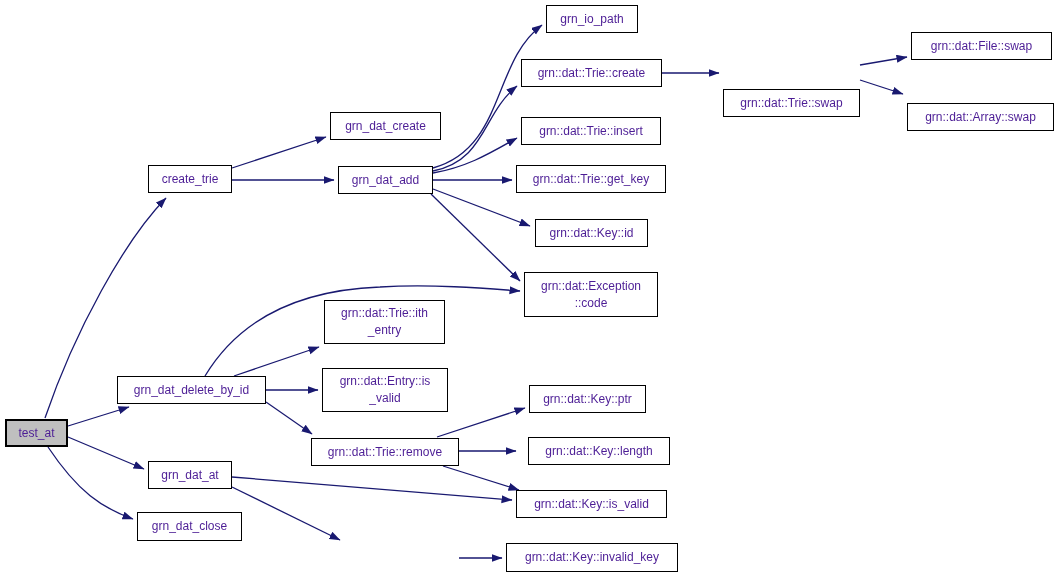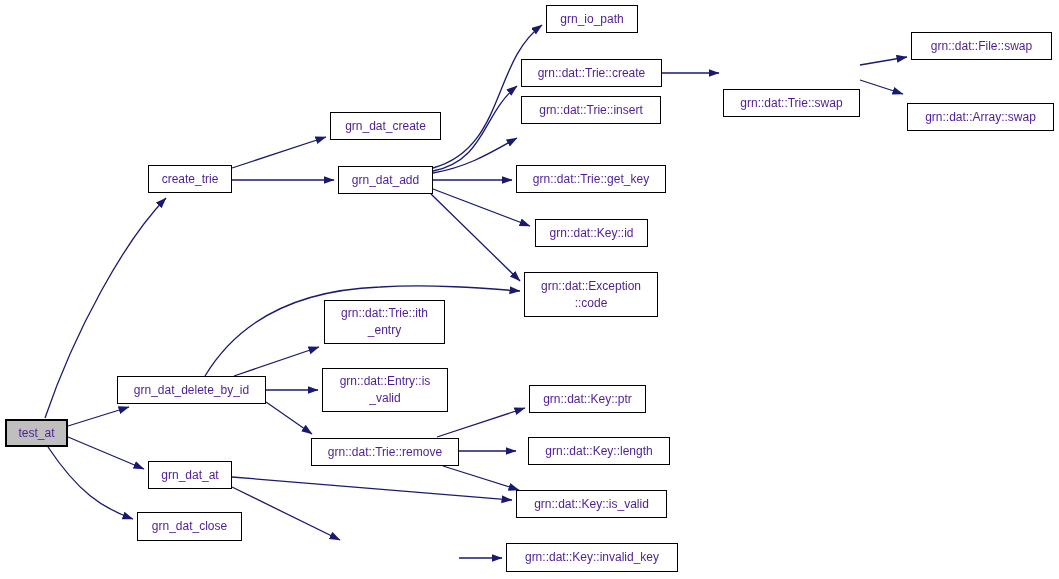--- a/index.html
+++ b/index.html
@@ -61,21 +61,21 @@
     </div>
     <div class="node" style="left: 330px; top: 112px; width: 111px; height: 28px; border-color: rgb(0, 0, 0);">
       <div>grn_dat_create</div>
     </div>
     <div class="node" style="left: 546px; top: 5px; width: 92px; height: 28px; border-color: rgb(0, 0, 0);">
       <div>grn_io_path</div>
     </div>
     <div class="node" style="left: 521px; top: 59px; width: 141px; height: 28px; border-color: rgb(0, 0, 0);">
       <div>grn::dat::Trie::create</div>
     </div>
-    <div class="node" style="left: 521px; top: 96px; width: 140px; height: 28px; border-color: rgb(0, 0, 0);">
+    <div class="node" style="left: 521px; top: 117px; width: 140px; height: 28px; border-color: rgb(0, 0, 0);">
       <div>grn::dat::Trie::insert</div>
     </div>
     <div class="node" style="left: 516px; top: 165px; width: 150px; height: 28px; border-color: rgb(0, 0, 0);">
       <div>grn::dat::Trie::get_key</div>
     </div>
     <div class="node" style="left: 535px; top: 219px; width: 113px; height: 28px; border-color: rgb(0, 0, 0);">
       <div>grn::dat::Key::id</div>
     </div>
     <div class="node" style="left: 524px; top: 272px; width: 134px; height: 45px; border-color: rgb(0, 0, 0);">
       <div>grn::dat::Exception</div>

